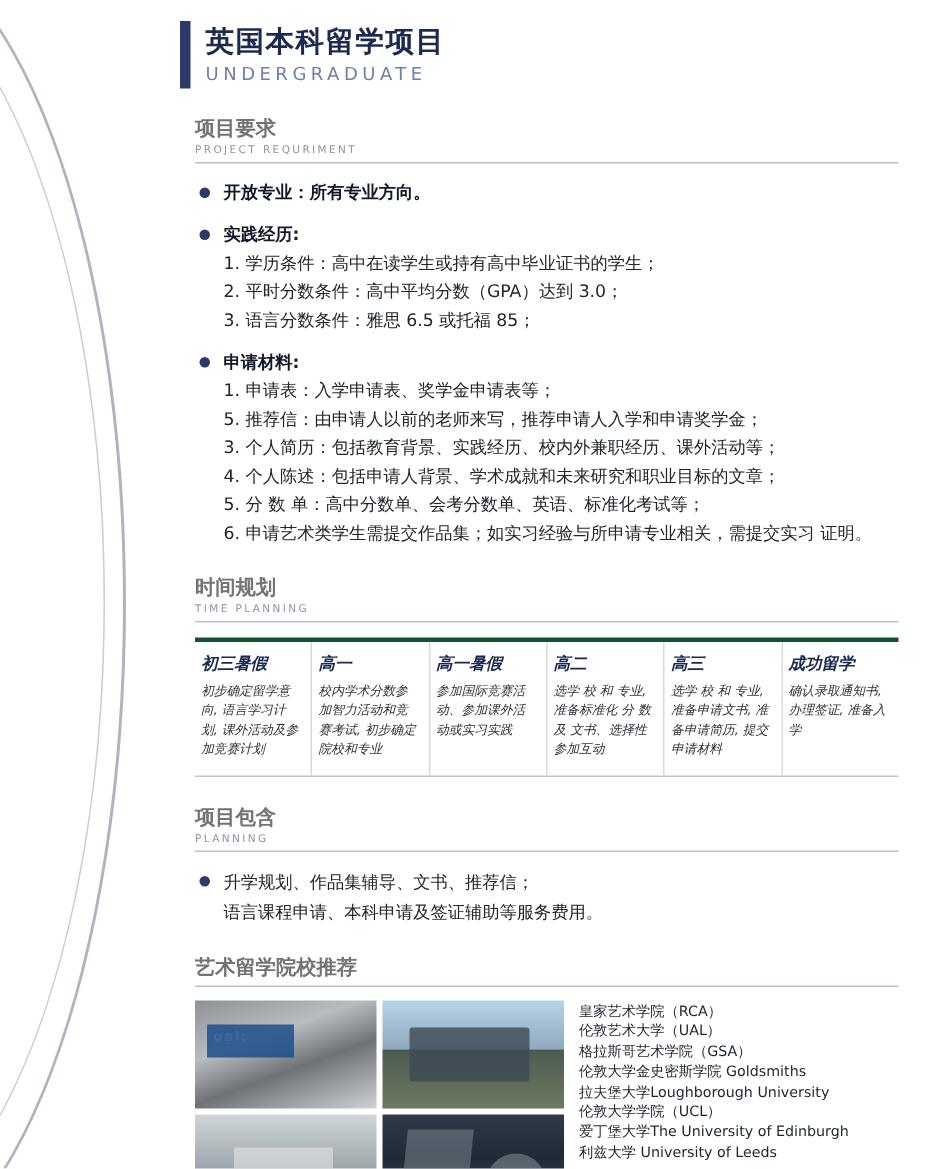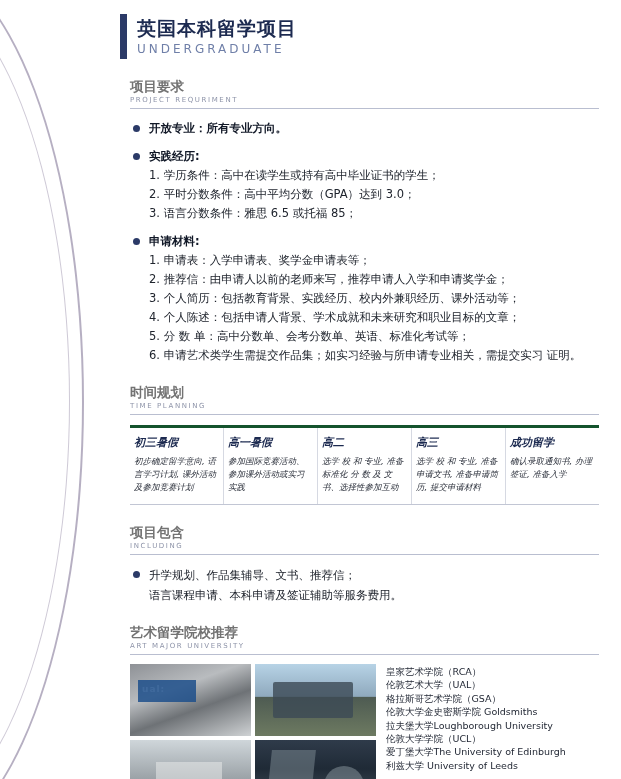--- a/index.html
+++ b/index.html
@@ -181,21 +181,21 @@
           <div class="bullet-line">2. 平时分数条件：高中平均分数（GPA）达到 3.0；</div>
           <div class="bullet-line">3. 语言分数条件：雅思 6.5 或托福 85；</div>
         </div>
       </div>
 
       <div class="bullet-row">
         <div class="bullet"></div>
         <div class="bullet-body">
           <div class="bullet-title">申请材料:</div>
           <div class="bullet-line">1. 申请表：入学申请表、奖学金申请表等；</div>
-          <div class="bullet-line">2. 推荐信：由申请人以前的老师来写，推荐申请人入学和申请奖学金；</div>
+          <div class="bullet-line">5. 推荐信：由申请人以前的老师来写，推荐申请人入学和申请奖学金；</div>
           <div class="bullet-line">3. 个人简历：包括教育背景、实践经历、校内外兼职经历、课外活动等；</div>
           <div class="bullet-line">4. 个人陈述：包括申请人背景、学术成就和未来研究和职业目标的文章；</div>
           <div class="bullet-line">5. 分 数 单：高中分数单、会考分数单、英语、标准化考试等；</div>
           <div class="bullet-line">6. 申请艺术类学生需提交作品集；如实习经验与所申请专业相关，需提交实习 证明。</div>
         </div>
       </div>
 
     </div>
   </div>
 
@@ -205,20 +205,24 @@
       <div class="en">TIME PLANNING</div>
     </div>
     <div class="sec-rule"></div>
 
     <div class="timeline">
       <div class="tl-col">
         <div class="tl-h">初三暑假</div>
         <div class="tl-b">初步确定留学意向, 语言学习计划, 课外活动及参加竞赛计划</div>
       </div>
       <div class="tl-col">
+        <div class="tl-h">高一</div>
+        <div class="tl-b">校内学术分数参加智力活动和竞赛考试, 初步确定院校和专业</div>
+      </div>
+      <div class="tl-col">
         <div class="tl-h">高一暑假</div>
         <div class="tl-b">参加国际竞赛活动、参加课外活动或实习实践</div>
       </div>
       <div class="tl-col">
         <div class="tl-h">高二</div>
         <div class="tl-b">选学 校 和 专业, 准备标准化 分 数 及 文书、选择性参加互动</div>
       </div>
       <div class="tl-col">
         <div class="tl-h">高三</div>
         <div class="tl-b">选学 校 和 专业, 准备申请文书, 准备申请简历, 提交申请材料</div>
@@ -226,37 +230,36 @@
       <div class="tl-col">
         <div class="tl-h">成功留学</div>
         <div class="tl-b">确认录取通知书, 办理签证, 准备入学</div>
       </div>
     </div>
   </div>
 
   <div class="section">
     <div class="sec-head">
       <div class="cn">项目包含</div>
-      <div class="en">INCLUDING</div>
+      <div class="en">PLANNING</div>
     </div>
     <div class="sec-rule"></div>
 
     <div class="inc-row">
       <div class="bullet"></div>
       <div class="inc-body">
         <div>升学规划、作品集辅导、文书、推荐信；</div>
         <div>语言课程申请、本科申请及签证辅助等服务费用。</div>
       </div>
     </div>
   </div>
 
   <div class="section">
     <div class="sec-head">
       <div class="cn">艺术留学院校推荐</div>
-      <div class="en">ART MAJOR UNIVERSITY</div>
     </div>
     <div class="sec-rule"></div>
 
     <div class="uni-wrap">
       <div class="photos">
         <div class="photo ph1">
           <span class="lbl">ual:</span>
         </div>
         <div class="photo ph2"></div>
         <div class="photo ph3"></div>

